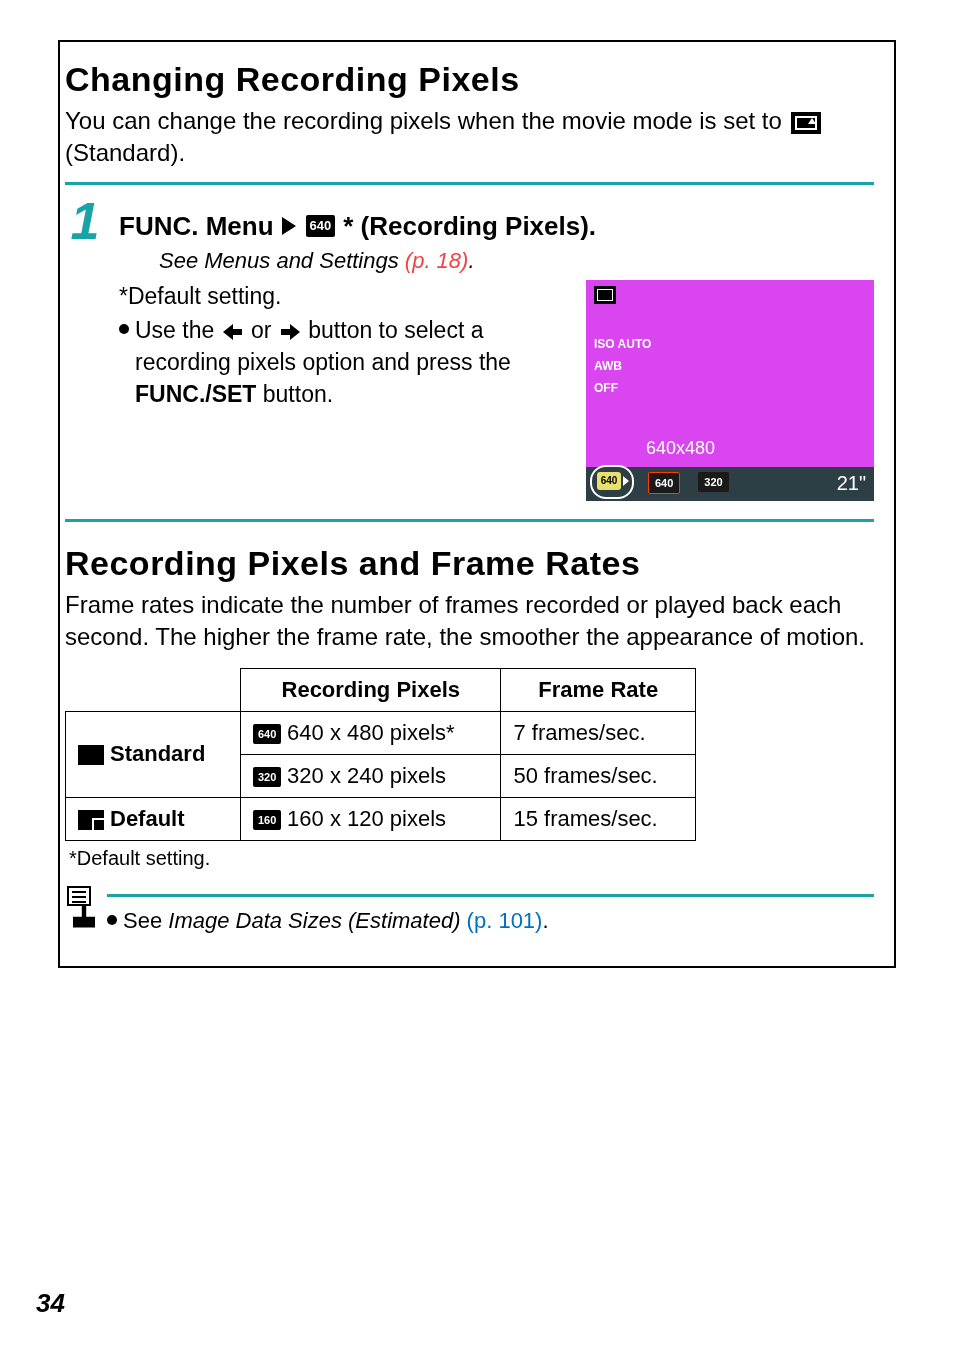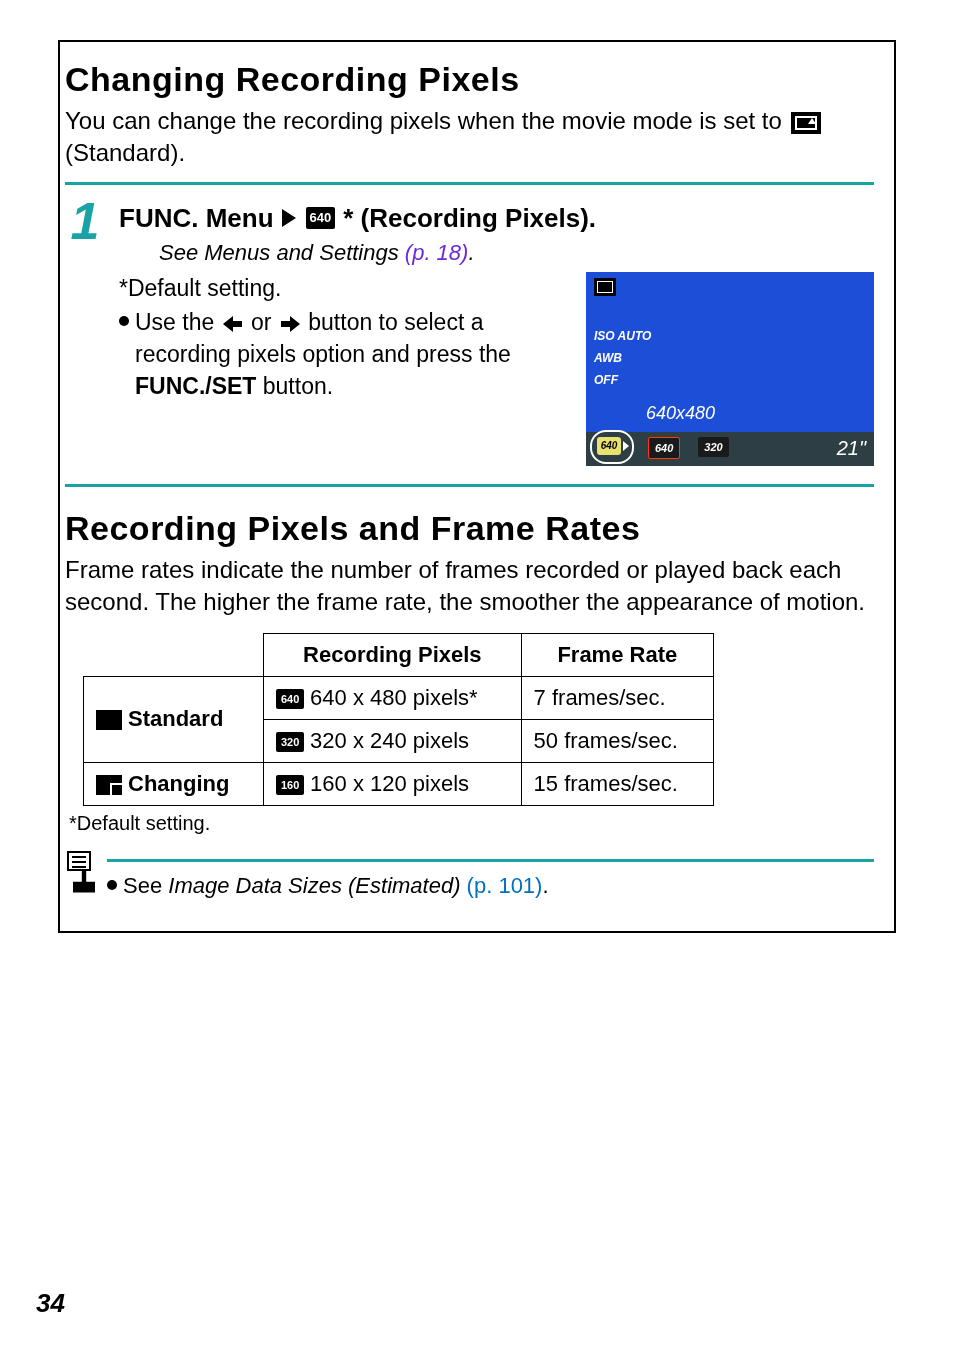--- a/index.html
+++ b/index.html
@@ -78,21 +78,21 @@
     width: 40px;
     text-align:center;
     flex: 0 0 auto;
   }
   .step-body {
     flex: 1 1 auto;
   }
   .step-title {
     font-weight: 900;
     font-size: 26px;
-    margin: 4px 0 6px 0;
+    margin: 12px 0 6px 0;
     display:flex;
     align-items:center;
     gap: 6px;
     font-family: Arial, Helvetica, sans-serif;
   }
   .tri-right {
     display:inline-block;
     width:0;height:0;
     border-top:9px solid transparent;
     border-bottom:9px solid transparent;
@@ -109,21 +109,21 @@
     font-size: 13px;
     border-radius:2px;
     line-height:22px;
     margin: 0 2px;
   }
   .see-ref {
     font-style: italic;
     font-size: 22px;
     margin: 0 0 6px 40px;
   }
-  .see-ref .link { color: #6d28d9;}
+  .see-ref .link { color: #ef4444;}
   .step-text {
     font-size: 23px;
     line-height: 1.4;
   }
   .step-flex {
     display:flex;
     gap: 14px;
     align-items:flex-start;
   }
   .step-bullets {
@@ -169,25 +169,24 @@
     border-left:10px solid #000;
   }
   .arrow-btn.right::after {
     content:"";position:absolute;right:9px;top:5px;
     width:10px;height:6px;background:#000;
   }
 
   
   .cam {
     width: 288px;
-    height: 194px;
-    background: #1d4ed8;
+    height: 221px;
+    background: #d946ef;
     position: relative;
     flex: 0 0 auto;
-    font-style: italic;
   }
   .cam .corner-movie {
     position:absolute; top:6px; left:8px;
     width:22px;height:18px;background:#000;
   }
   .cam .corner-movie::before{
     content:"";position:absolute;left:3px;top:3px;
     width:16px;height:12px;border:1px solid #fff;box-sizing:border-box;
   }
   .cam .side-icons {
@@ -238,21 +237,20 @@
   }
 
   .table-wrap {
     margin: 14px 0 2px 0;
     width: 100%;
   }
   table.pixtable {
     border-collapse: collapse;
     width: 78%;
     font-size: 22px;
-    margin-left: 18px;
   }
   table.pixtable th, table.pixtable td {
     border: 1.5px solid #000;
     padding: 8px 12px;
     text-align: left;
     vertical-align: middle;
   }
   table.pixtable th {
     font-weight: bold;
     text-align: center;
@@ -420,21 +418,21 @@
           <td>7 frames/sec.</td>
         </tr>
         <tr>
           <td>
             <span class="size-badge">320</span><span>320 x 240 pixels</span>
           </td>
           <td>50 frames/sec.</td>
         </tr>
         <tr>
           <td class="mode-cell">
-            <span class="mode-icon compact"></span><span>Changing</span>
+            <span class="mode-icon compact"></span><span>Default</span>
           </td>
           <td>
             <span class="size-badge">160</span><span>160 x 120 pixels</span>
           </td>
           <td>15 frames/sec.</td>
         </tr>
       </tbody>
         </table>
     </div>
     <div class="footnote">*Default setting.</div>

